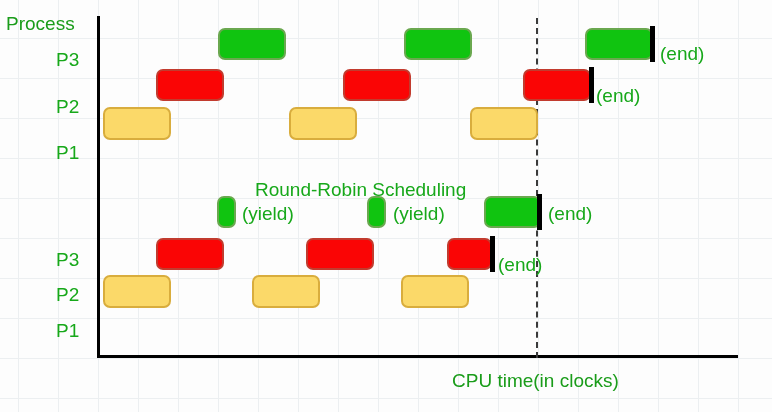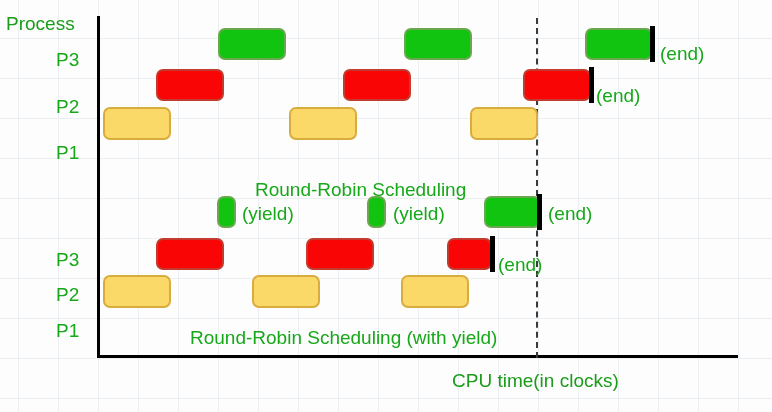--- a/index.html
+++ b/index.html
@@ -132,15 +132,14 @@
   <div class="blk green" style="left:217px; top:196px; width:19px; height:32px;"></div>
   <div class="lbl" style="left:242px; top:204px;">(yield)</div>
 
   <div class="blk green" style="left:367px; top:196px; width:19px; height:32px;"></div>
   <div class="lbl" style="left:393px; top:204px;">(yield)</div>
 
   <div class="blk green" style="left:484px; top:196px; width:57px; height:32px;"></div>
   <div class="endbar" style="left:537px; top:194px; height:36px;"></div>
   <div class="lbl" style="left:548px; top:204px;">(end)</div>
 
-  <div class="lbl" style="left:190px; top:328px;">Round-Robin Scheduling (with yield)</div>
 
 </div>
 
 </body></html>

